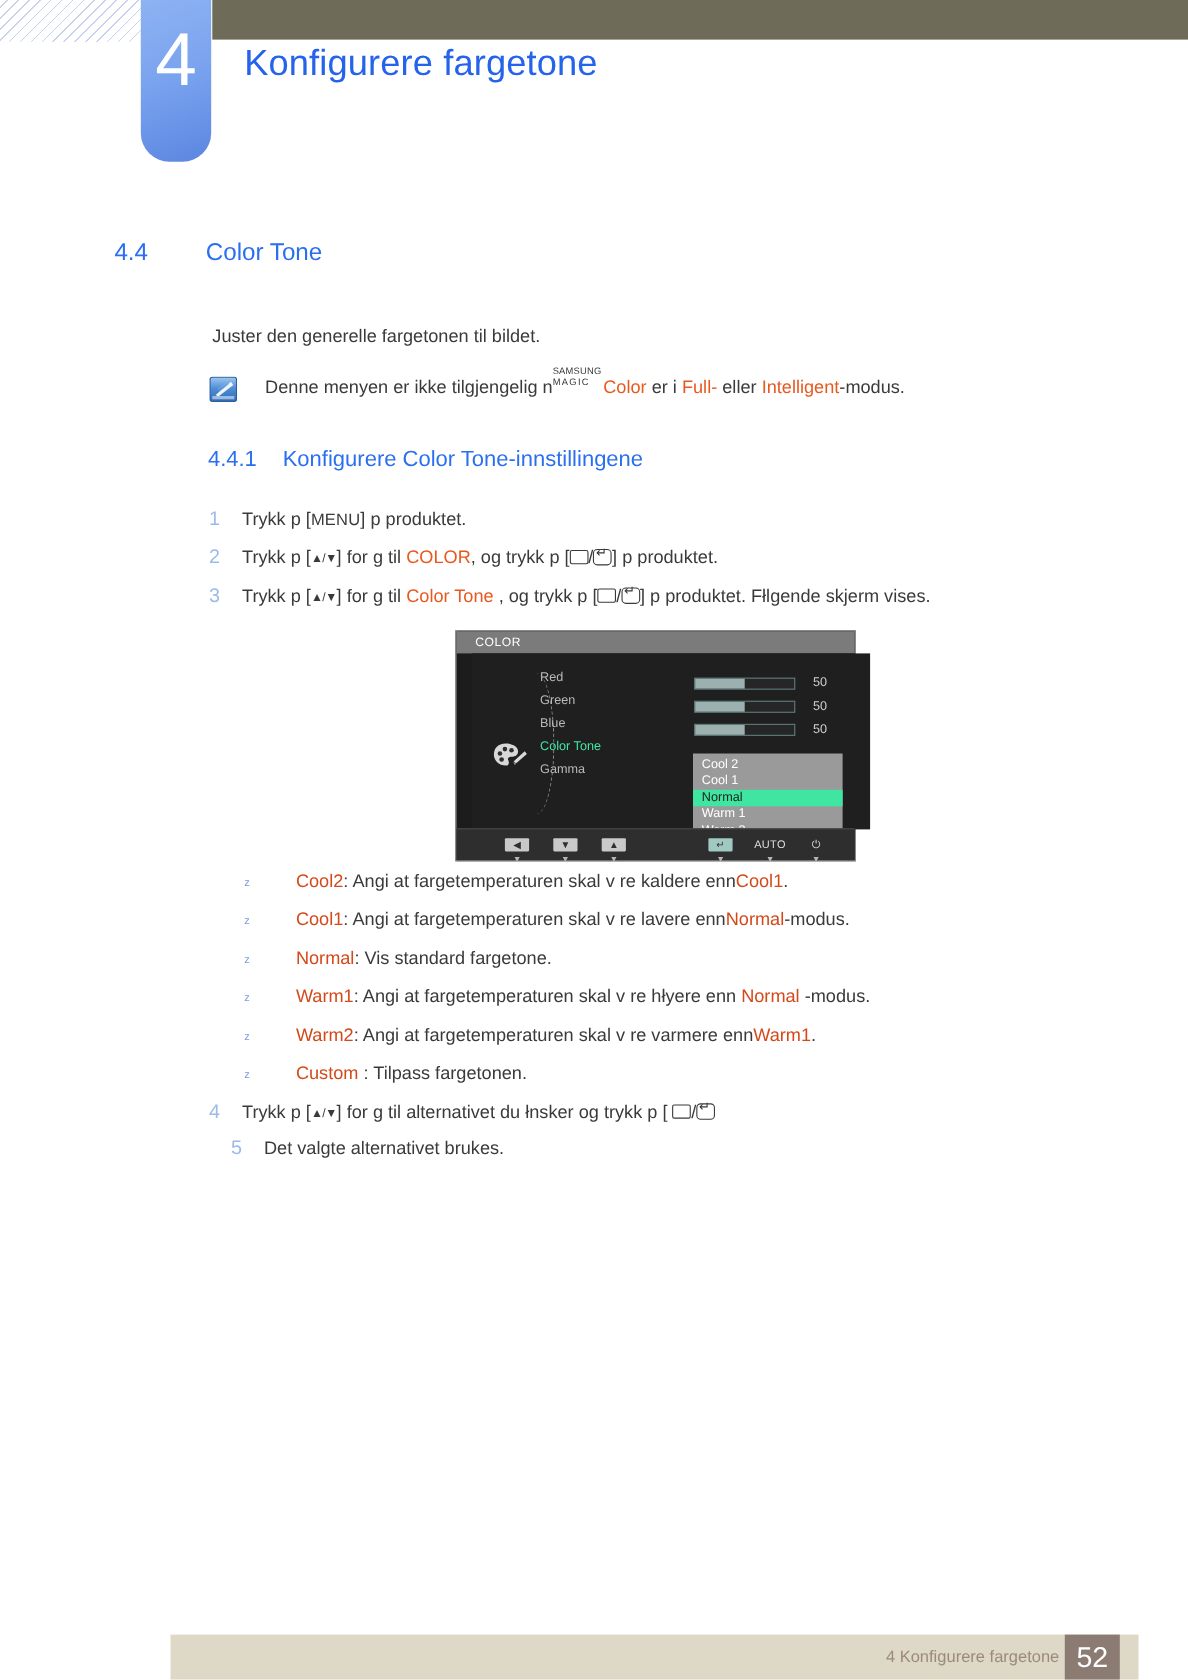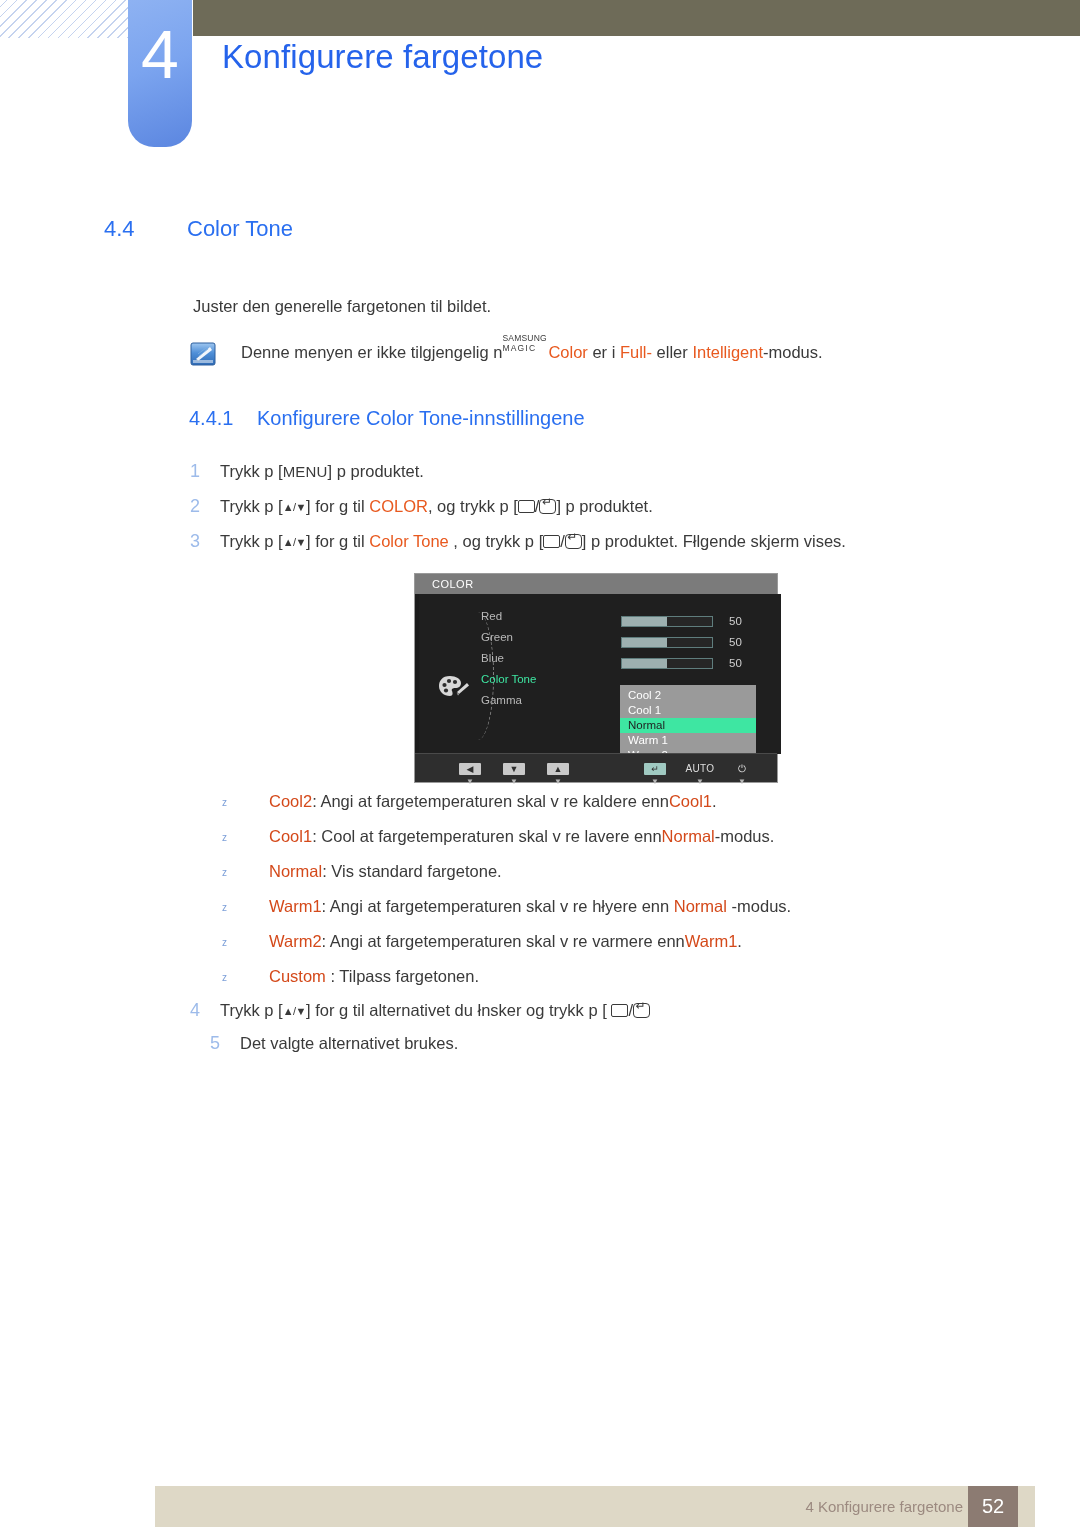--- a/index.html
+++ b/index.html
@@ -188,21 +188,21 @@
     background: #7b7b7b;
     color: #ffffff;
     font-size: 11px;
     line-height: 20px;
     padding-left: 17px;
     box-sizing: border-box;
     letter-spacing: 0.5px;
   }
   .osd-body {
     position: absolute;
-    left: 4px; top: 20px;
+    left: 14px; top: 20px;
     width: 100%; height: 160px;
     background: #1f1f1f;
   }
   .osd-palette {
     position: absolute;
     left: 18px; top: 78px;
     width: 34px; height: 30px;
   }
   .osd-arc {
     position: absolute;
@@ -334,21 +334,21 @@
     right: 117px; top: 1498px;
     font-size: 15px;
     color: #9c8a80;
   }
   .footer-page {
     position: absolute;
     left: 968px; top: 1486px;
     width: 50px; height: 41px;
     background: #8c7b72;
     color: #ffffff;
-    font-size: 20px;
+    font-size: 26px;
     line-height: 41px;
     text-align: center;
   }
 </style>
 </head>
 <body>
 
 <div class="hdr-hatch"></div>
 <div class="hdr-olive"></div>
 <div class="hdr-tab"></div>
@@ -478,21 +478,21 @@
       <span class="tick">▼</span>
     </div>
   </div>
 </div>
 
 <div class="bullet" style="left:222px; top:792px;">
   <span class="bz">z</span><span class="orange-d">Cool2</span><span>: </span><span>Angi at fargetemperaturen skal v re kaldere enn</span><span class="orange-d">Cool1</span><span>.</span>
 </div>
 
 <div class="bullet" style="left:222px; top:827px;">
-  <span class="bz">z</span><span class="orange-d">Cool1</span><span>: </span><span>Cool at fargetemperaturen skal v re lavere enn</span><span class="orange-d">Normal</span><span>-modus.</span>
+  <span class="bz">z</span><span class="orange-d">Cool1</span><span>: </span><span>Angi at fargetemperaturen skal v re lavere enn</span><span class="orange-d">Normal</span><span>-modus.</span>
 </div>
 
 <div class="bullet" style="left:222px; top:862px;">
   <span class="bz">z</span><span class="orange-d">Normal</span><span>: </span><span>Vis standard fargetone.</span>
 </div>
 
 <div class="bullet" style="left:222px; top:897px;">
   <span class="bz">z</span><span class="orange-d">Warm1</span><span>: </span><span>Angi at fargetemperaturen skal v re hłyere enn </span><span class="orange-d">Normal</span><span> -modus.</span>
 </div>
 

